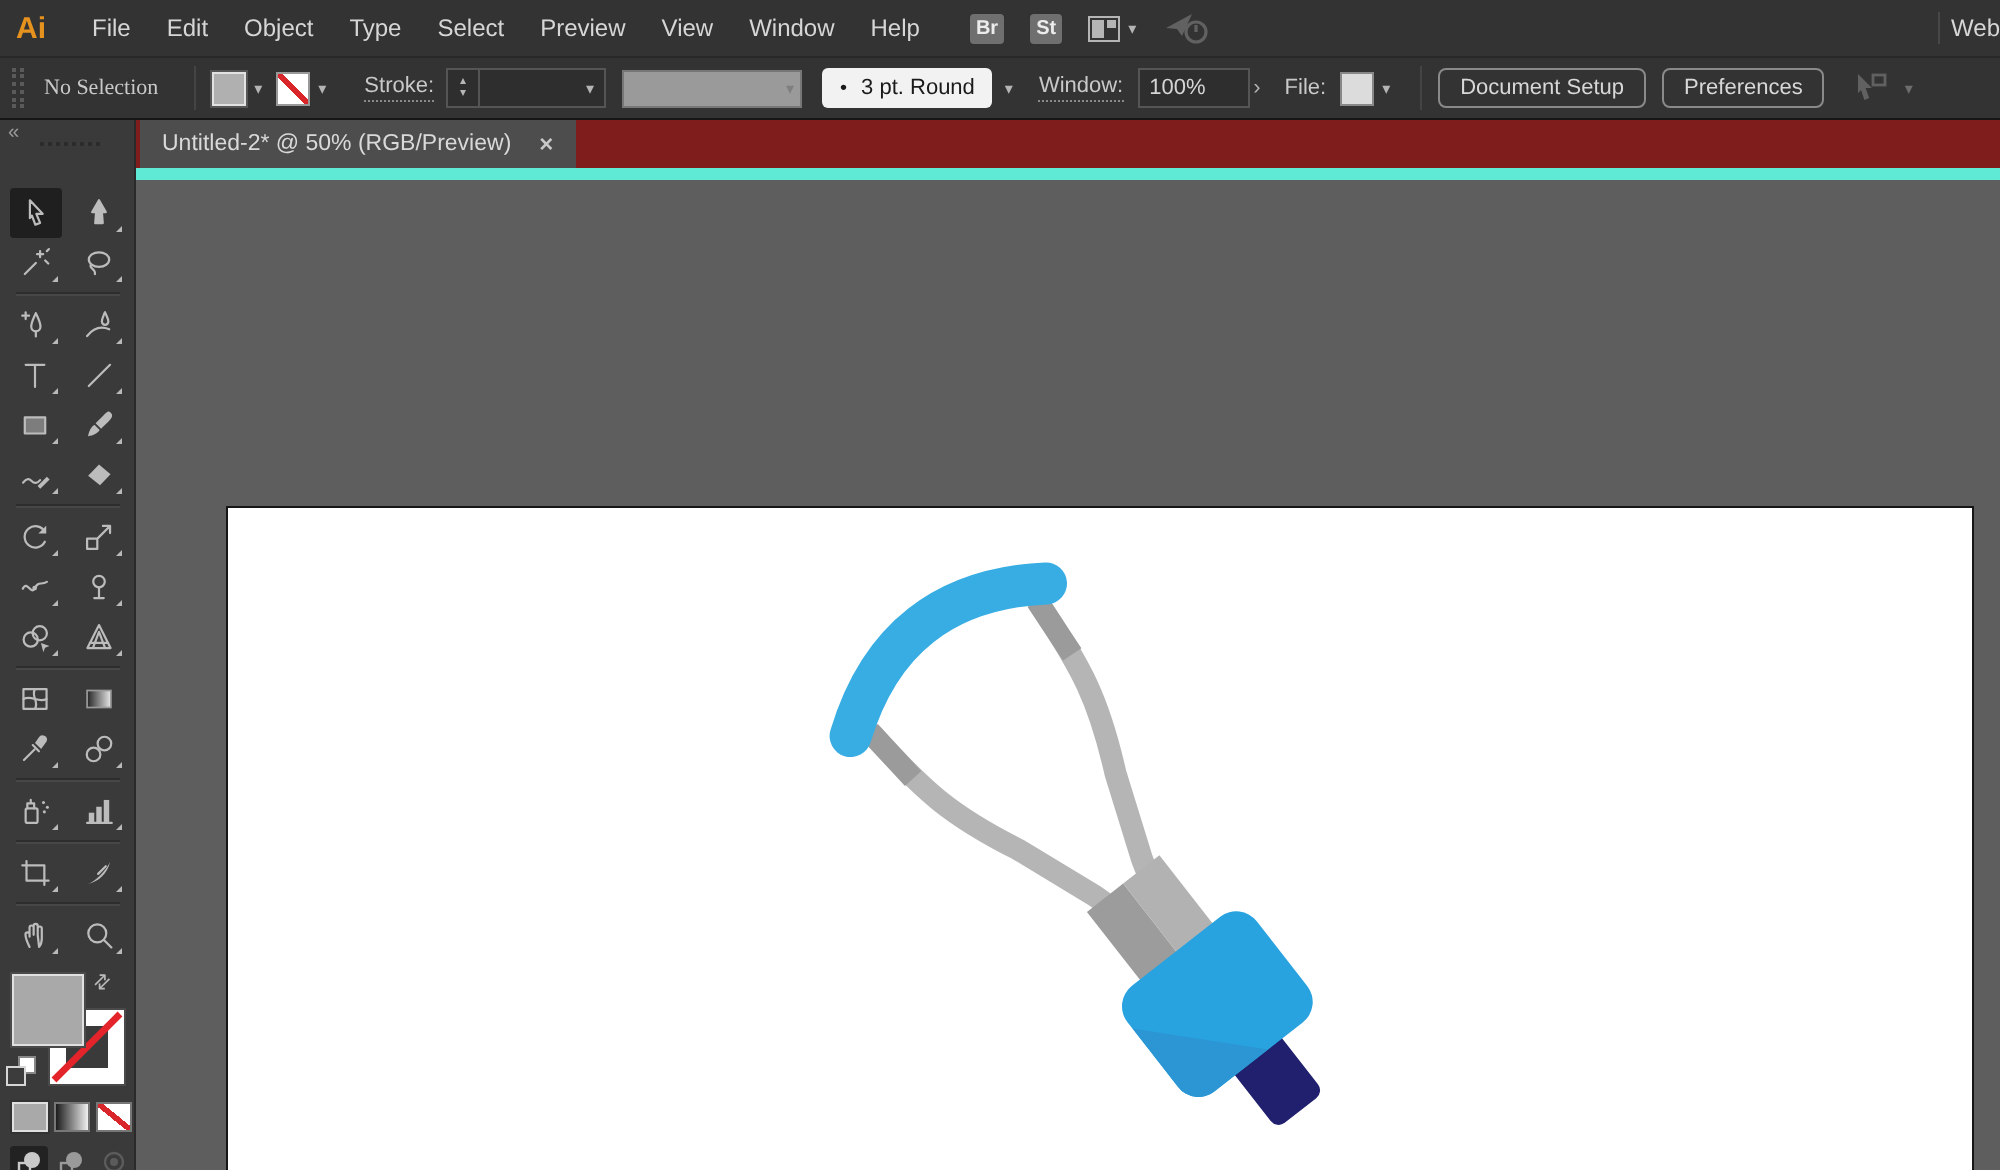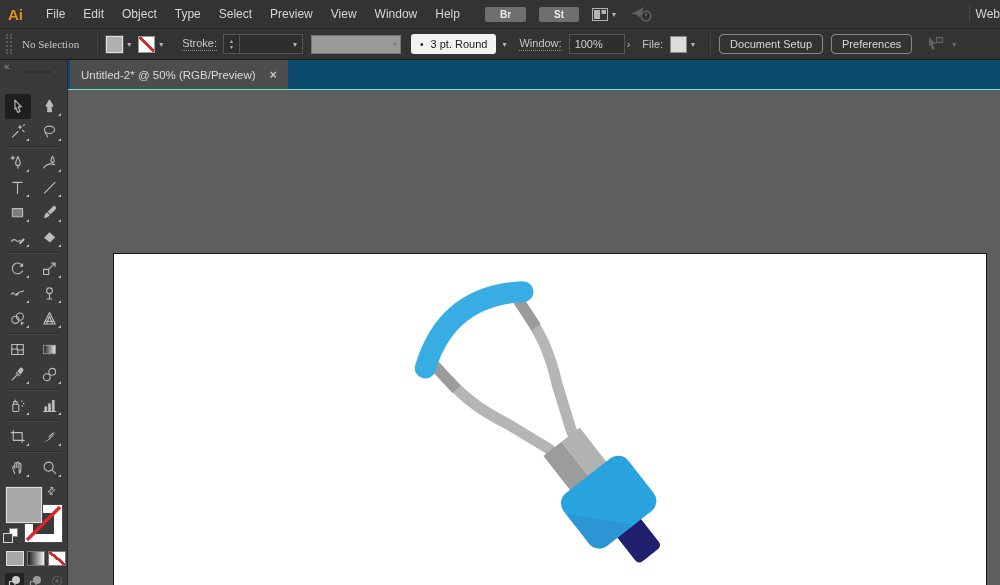--- a/index.html
+++ b/index.html
@@ -5,21 +5,21 @@
   * { margin:0; padding:0; box-sizing:border-box; }
   html,body { width:1000px; height:585px; overflow:hidden; background:#333;
     font-family:"Liberation Sans", sans-serif; -webkit-font-smoothing:antialiased; }
 
   
   .menubar { height:28px; background:#333; display:flex; align-items:center; padding:0 0 0 8px; }
   .logo { color:#e6921e; font-weight:bold; font-size:15px; margin-right:14px; }
   .menu-item { color:#d6d6d6; font-size:12px; padding:0 9px; line-height:28px; cursor:default; }
   .mb-icons { display:flex; align-items:center; gap:13px; margin-left:16px; }
   .chip { background:#6f6f6f; color:#ececec; font-size:10px; font-weight:bold;
-    padding:2px 15px; border-radius:2px; line-height:11px; }
+    padding:2px 3px; border-radius:2px; line-height:11px; }
   .chev { color:#b5b5b5; font-size:8px; }
   .mb-right { margin-left:auto; display:flex; align-items:center; height:28px;justify-content:space-between; }
   .vsep { width:1px; height:16px; background:#484848; margin-right:6px; }
   .ws-label { color:#d6d6d6; font-size:12px; white-space:nowrap; }
 
   
   .controlbar { height:32px; background:#333; border-top:1px solid #282828; border-bottom:1px solid #161616;
     display:flex; align-items:center; font-size:11px; color:#c9c9c9; }
   .cgrip { width:6px; height:20px; margin:0 6px 0 6px; border-left:2px dotted #5a5a5a; border-right:2px dotted #5a5a5a; }
   .clabel { color:#c9c9c9; }
@@ -45,21 +45,21 @@
   .arrowbtn { color:#b5b5b5; font-size:11px; margin:0 8px 0 2px; }
   .pillbtn { height:20px; border:1px solid #8a8a8a; border-radius:4px; background:transparent;
     color:#d8d8d8; font-size:11px; padding:0 10px; margin-right:8px; font-family:inherit; }
   .dim { opacity:.45; }
 
   
   .tabrow { height:30px; display:flex; }
   .panel-head { width:68px; background:#3a3a3a; position:relative; border-right:1px solid #2a2a2a; }
   .collapse { position:absolute; left:4px; top:1px; color:#9a9a9a; font-size:10px; }
   .pgrip { position:absolute; left:20px; top:11px; width:30px; border-top:2px dotted #2b2b2b; }
-  .tabstrip { flex:1; background:#0c4a6e; display:flex; border-bottom:1px solid #5eead4; }
+  .tabstrip { flex:1; background:#7f1d1d; display:flex; border-bottom:6px solid #5eead4; }
   .tab { margin-left:2px; background:#4d4d4d; color:#d9d9d9; font-size:11.5px; display:flex;
     align-items:center; gap:14px; padding:0 11px; }
   .tab .close { color:#c9c9c9; font-size:12px; font-weight:bold; }
 
   
   .main { display:flex; height:495px; }
   .tooldock { width:68px; background:#3a3a3a; border-right:1px solid #2a2a2a; padding-top:4px; }
   .tools { display:grid; grid-template-columns:26px 26px; column-gap:6px; justify-content:center; }
   .tool { width:26px; height:25px; display:flex; align-items:center; justify-content:center; position:relative; }
   .tool svg { width:17px; height:17px; }

